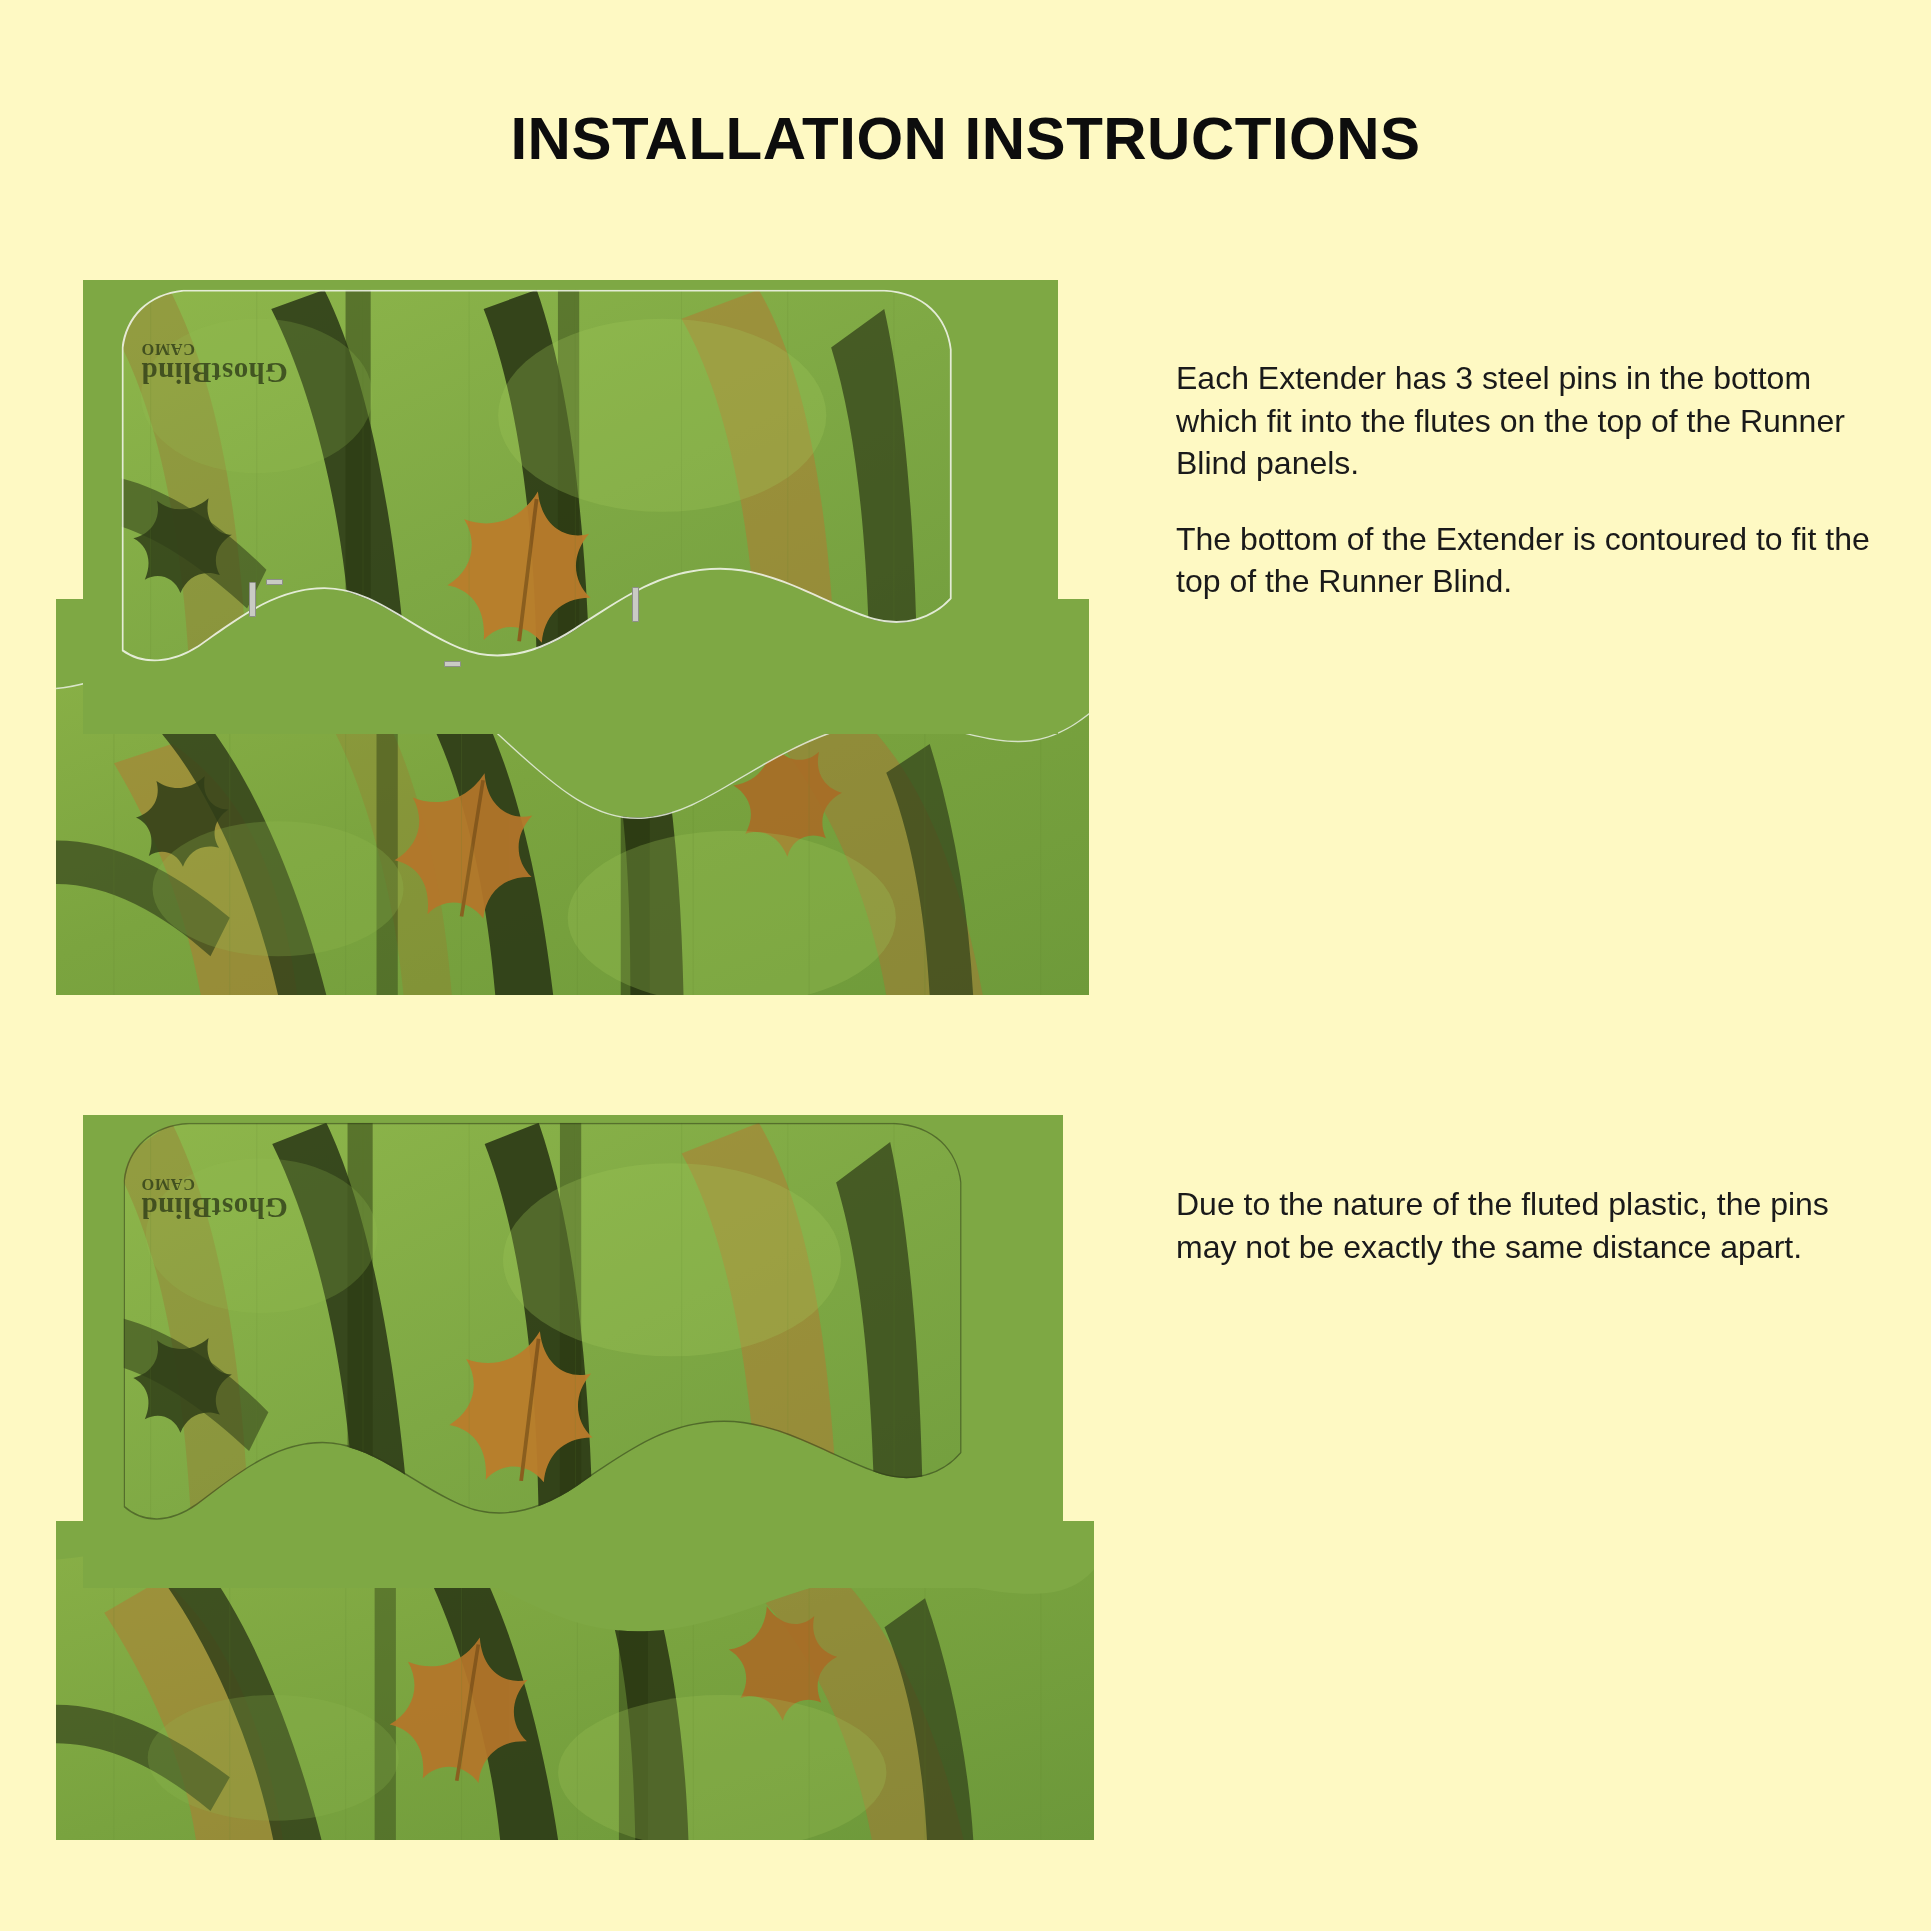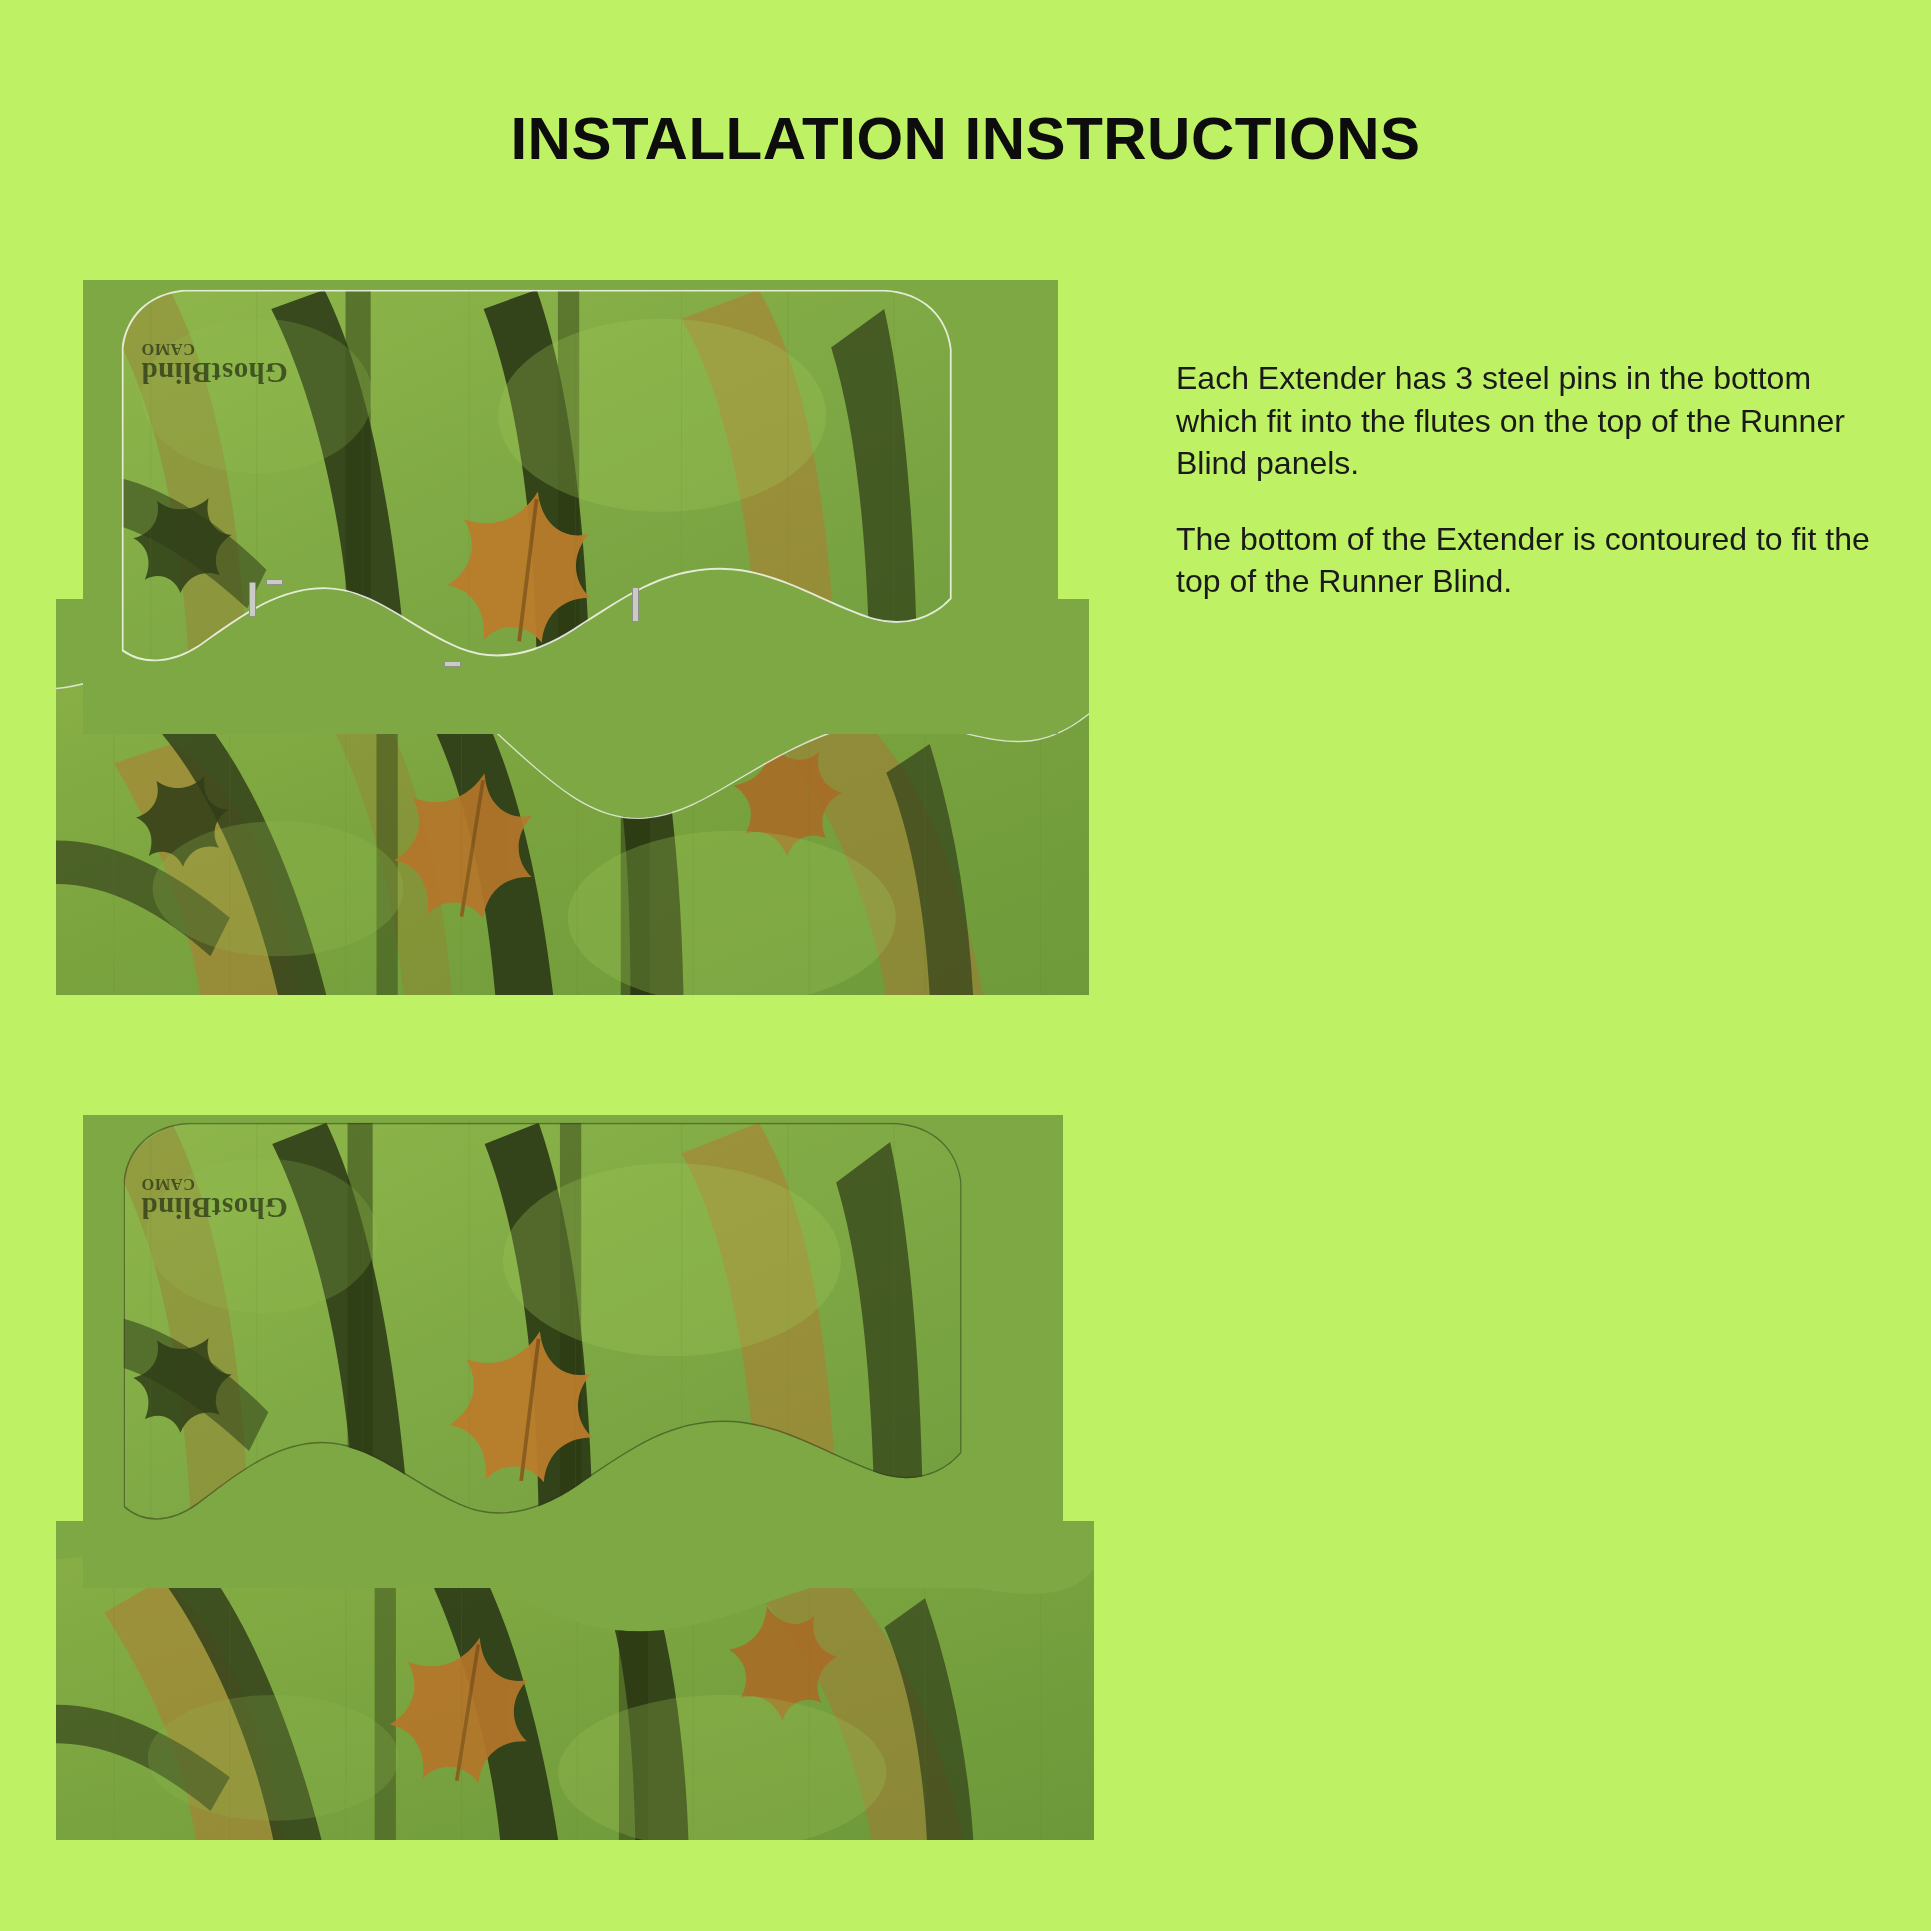--- a/index.html
+++ b/index.html
@@ -13,21 +13,21 @@
     font-family: "Liberation Sans", sans-serif;
     color: #111111;
     overflow: hidden;
     position: relative;
   }
 
   .page {
     position: relative;
     width: 1931px;
     height: 1931px;
-    background: #bef264;
+    background: #fef9c3;
   }
 
   .page-title {
     position: absolute;
     top: 104px;
     left: 0;
     width: 1931px;
     text-align: center;
     font-size: 60px;
     font-weight: bold;
@@ -381,17 +381,18 @@
         </svg>
 
         <div class="logo" style="left:58px; top:60px;">
           <span class="l-main">GhostBlind</span>
           <span class="l-sub">CAMO</span>
         </div>
       </div>
     </div>
 
     <div class="text-col" id="text-2">
+      <p class="para">Due to the nature of the fluted plastic, the pins may not be exactly the same distance apart.</p>
     </div>
   </div>
 
 </div>
 
 
 </body></html>

